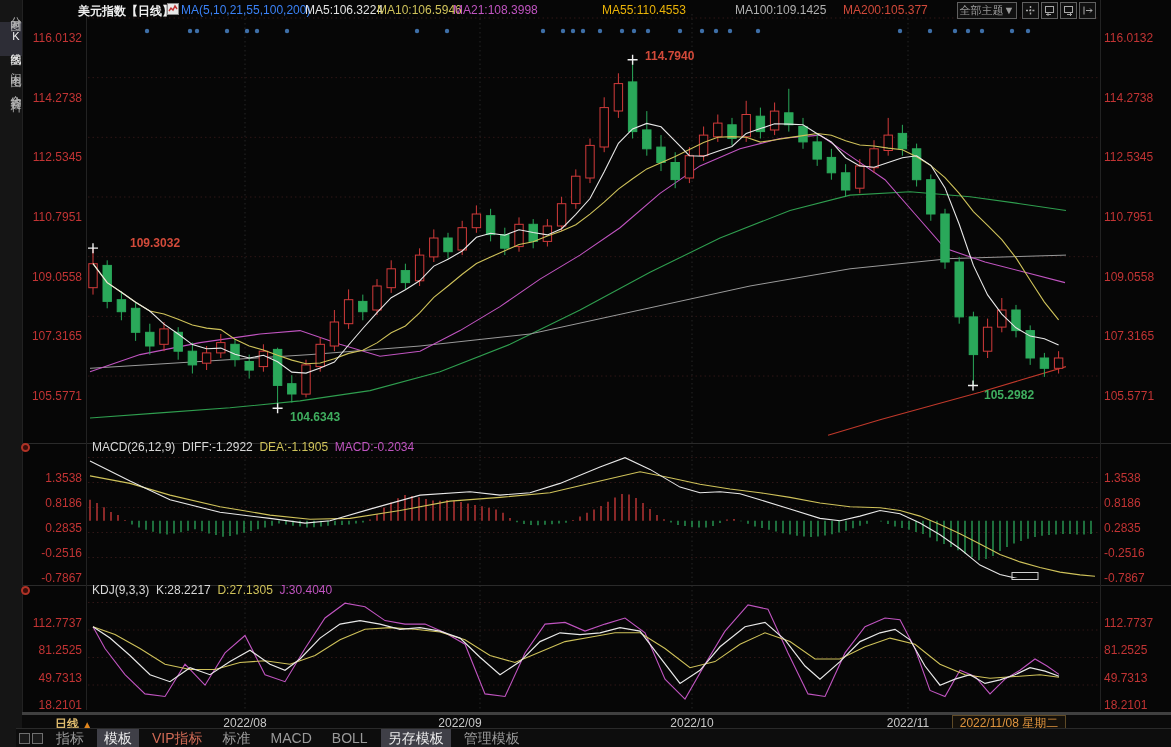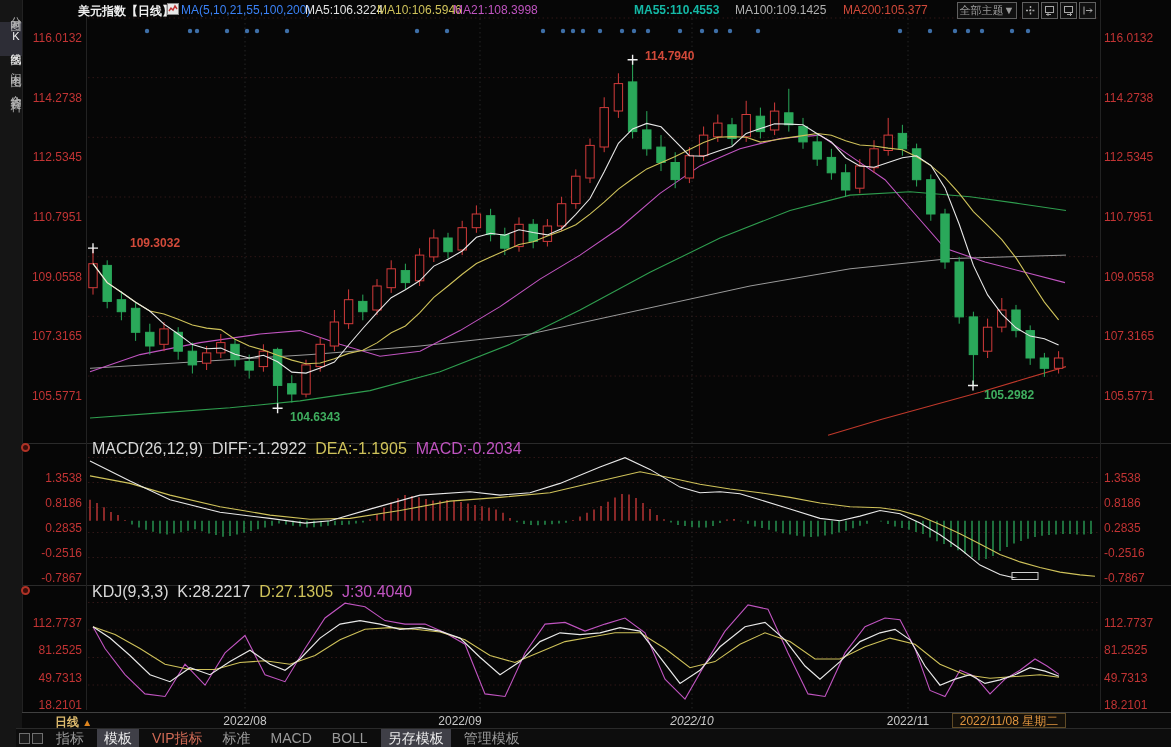--- a/index.html
+++ b/index.html
@@ -20,30 +20,30 @@
   .t-ma{font-weight:normal;}
   .themebtn{position:absolute;left:957px;top:2px;width:58px;height:15px;border:1px solid #5f5f5f;
             color:#9b9b9b;font-size:11px;text-align:center;line-height:15px;background:#101010;cursor:pointer;}
   .winbtn{position:absolute;top:2px;width:15px;height:15px;border:1px solid #5f5f5f;background:#101010;cursor:pointer;}
   .winbtn svg{display:block;margin:2px auto 0;}
   
   .axlbl{position:absolute;font-size:12px;color:#c23434;white-space:nowrap;margin-top:20px;}
   .axL{width:52px;left:30px;text-align:right;}
   .axR{left:1104px;text-align:left;}
   
-  .phdr{position:absolute;left:92px;font-size:16px;white-space:nowrap;}
+  .phdr{position:absolute;left:92px;font-size:12px;white-space:nowrap;}
   .phdr b{font-weight:normal;color:#d8d8d8;}
   .c-white{color:#d8d8d8;} .c-yellow{color:#cfc25a;} .c-magenta{color:#c054c0;}
   .gearicon{position:absolute;left:21px;width:9px;height:9px;border-radius:50%;
             border:2px solid #b03226;background:#3a0d0a;box-sizing:border-box;cursor:pointer;}
   
   .anno{position:absolute;font-size:12px;font-weight:bold;white-space:nowrap;}
   
   .axisrow{position:absolute;left:22px;top:712px;width:1149px;height:16px;background:#0a0a0a;
-           border-top:1px solid #404040;font-size:12px;}
+           border-top:3px solid #404040;font-size:12px;}
   .period{position:absolute;left:33px;top:1px;color:#ddba6d;font-weight:bold;cursor:pointer;}
   .period .arr{color:#e0861e;font-size:10px;}
   .datelbl{position:absolute;top:1px;color:#c9c9c9;transform:translateX(-50%);cursor:default;}
   .curdate{position:absolute;left:930px;top:0;width:114px;height:15px;line-height:15px;text-align:center;
            color:#e0953f;background:#14100a;border:1px solid #5f4a26;box-sizing:border-box;}
   
   .tabbar{position:absolute;left:16px;top:728px;width:1171px;height:19px;background:#0d0d0d;
           border-top:1px solid #2a2a2a;display:flex;align-items:center;font-size:14px;}
   .tb-icons{display:flex;gap:2px;margin:0 6px 0 3px;}
   .tb-ic{width:9px;height:9px;border:1px solid #6f6f6f;background:#1a1a1a;cursor:pointer;}
@@ -433,21 +433,21 @@
       <svg width="12" height="12">
           <rect x="0.5" y="0.5" width="11" height="11" fill="#e8e8e8" stroke="#888"></rect>
       <polyline points="2,8 4,5 6,7 8,3 10,6" fill="none" stroke="#c03030" stroke-width="1.4"></polyline>
         </svg>
     </span>
     <span class="t-cap">MA(5,10,21,55,100,200)</span>
     <span id="ma-values">
         <span class="t-ma" style="left: 305px; color: rgb(226, 226, 226);">MA5:106.3224</span>
         <span class="t-ma" style="left: 377px; color: rgb(207, 194, 90);">MA10:106.5946</span>
         <span class="t-ma" style="left: 453px; color: rgb(192, 84, 192);">MA21:108.3998</span>
-        <span class="t-ma" style="left: 634px; color: #14b8a6; font-weight: bold;">MA55:110.4553</span>
+        <span class="t-ma" style="left: 602px; color: #eab308;">MA55:110.4553</span>
         <span class="t-ma" style="left: 735px; color: rgb(176, 176, 176);">MA100:109.1425</span>
         <span class="t-ma" style="left: 843px; color: rgb(210, 74, 58);">MA200:105.377</span>
       </span>
   </div>
   <div class="themebtn">全部主题▼</div>
   <div class="winbtn" style="left:1022px">
     <svg width="11" height="11">
         <path d="M5.5 1v9M1 5.5h9" stroke="#a8a8a8" stroke-width="1.4" stroke-dasharray="2,1.2" fill="none"></path>
       </svg>
   </div>
@@ -480,21 +480,21 @@
     <span class="c-white">K:28.2217</span>&nbsp;
     <span class="c-yellow">D:27.1305</span>&nbsp;
     <span class="c-magenta">J:30.4040</span>
   </div>
   <div class="gearicon" style="top:443px"></div>
   <div class="gearicon" style="top:586px"></div>
 
   <div class="axisrow">
     <span class="period"><span>日线</span>
       <span class="arr">▲</span></span>
-    <span id="datelabels"><span class="datelbl" style="left: 223px;">2022/08</span><span class="datelbl" style="left: 438px;">2022/09</span><span class="datelbl" style="left: 670px; font-style: italic;">2022/10</span><span class="datelbl" style="left: 886px;">2022/11</span></span>
+    <span id="datelabels"><span class="datelbl" style="left: 223px;">2022/08</span><span class="datelbl" style="left: 438px;">2022/09</span><span class="datelbl" style="left: 670px;">2022/10</span><span class="datelbl" style="left: 886px;">2022/11</span></span>
     <span class="curdate">2022/11/08 星期二</span>
   </div>
 
   <div class="tabbar">
     <span class="tb-icons">
       <span class="tb-ic"></span>
       <span class="tb-ic"></span>
     </span>
     <span id="tabrow" style="display:flex;">
         <span class="tab">指标</span>

